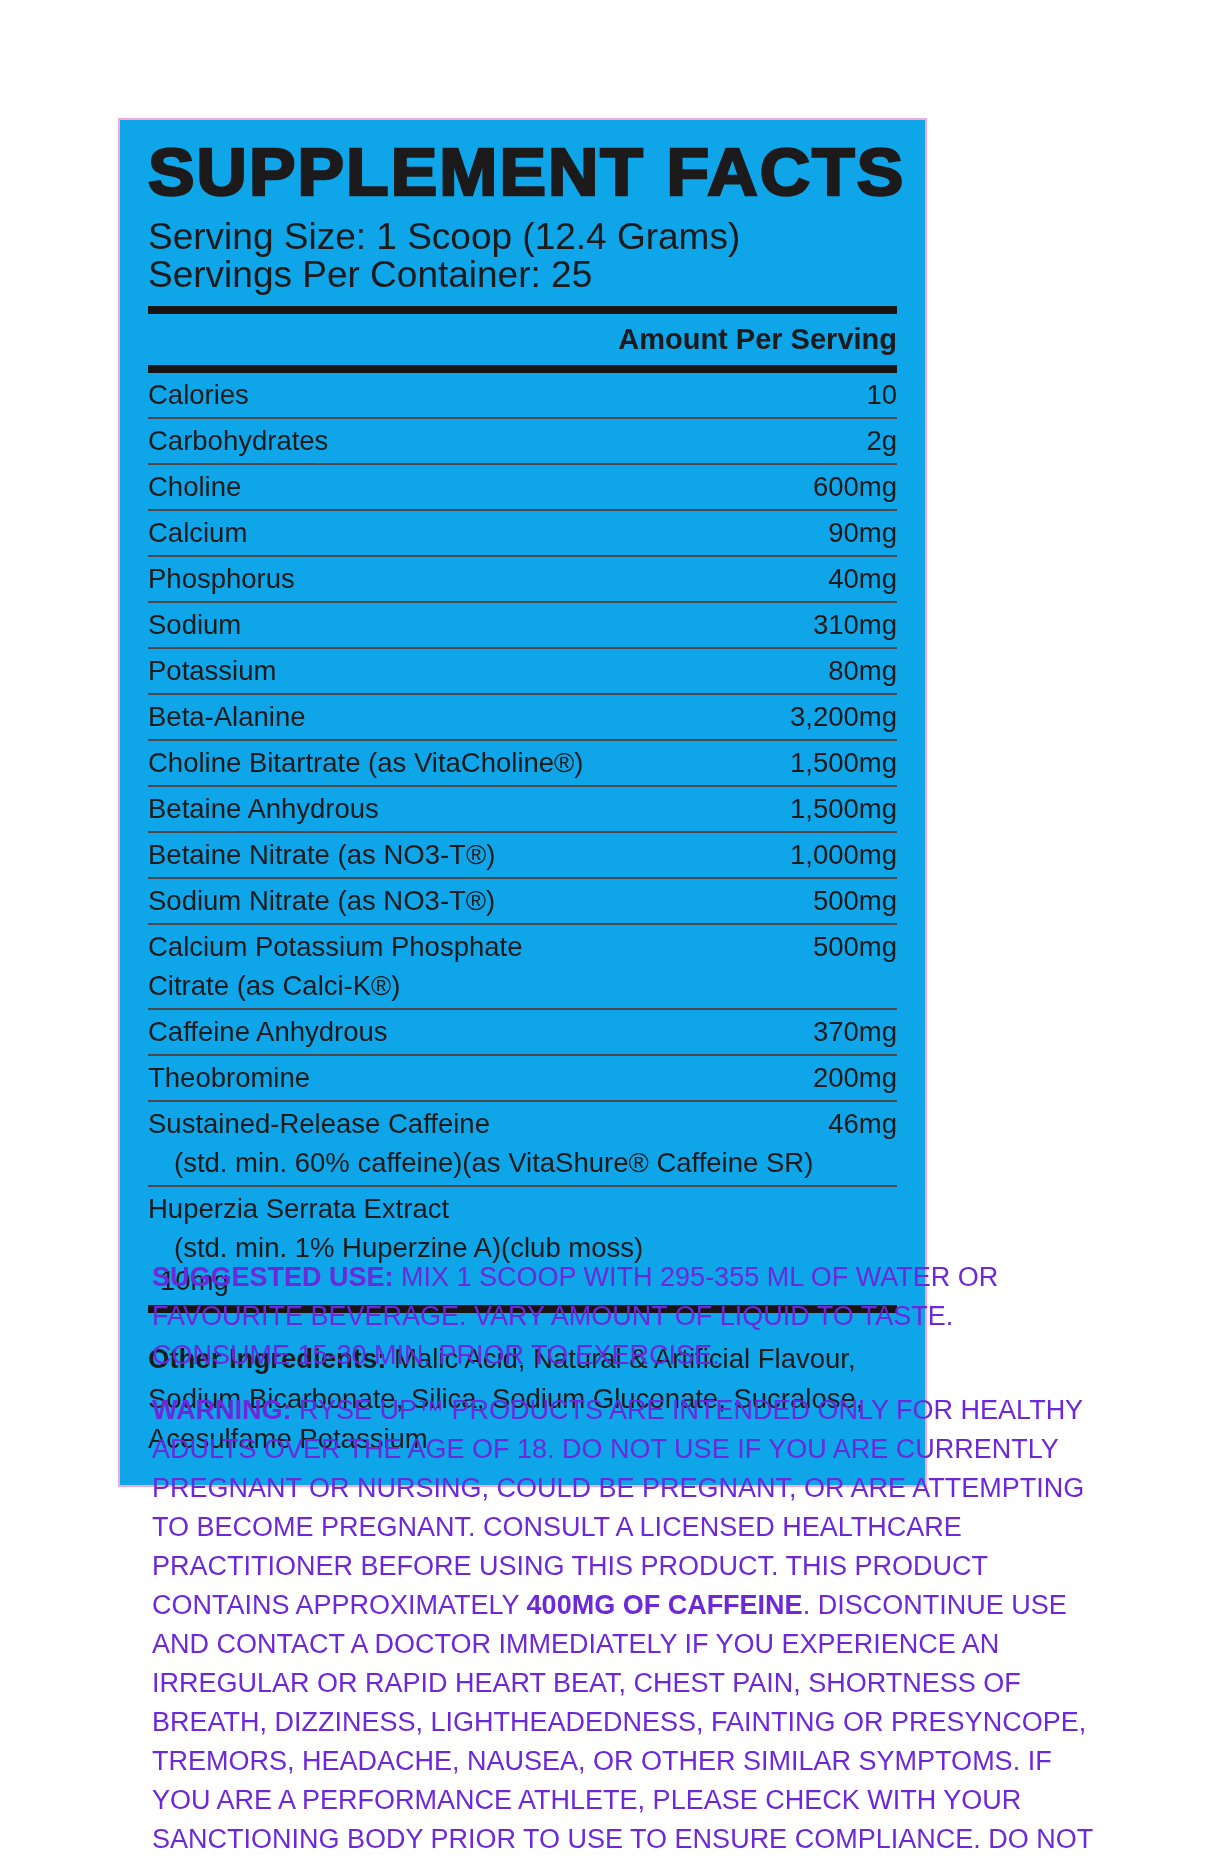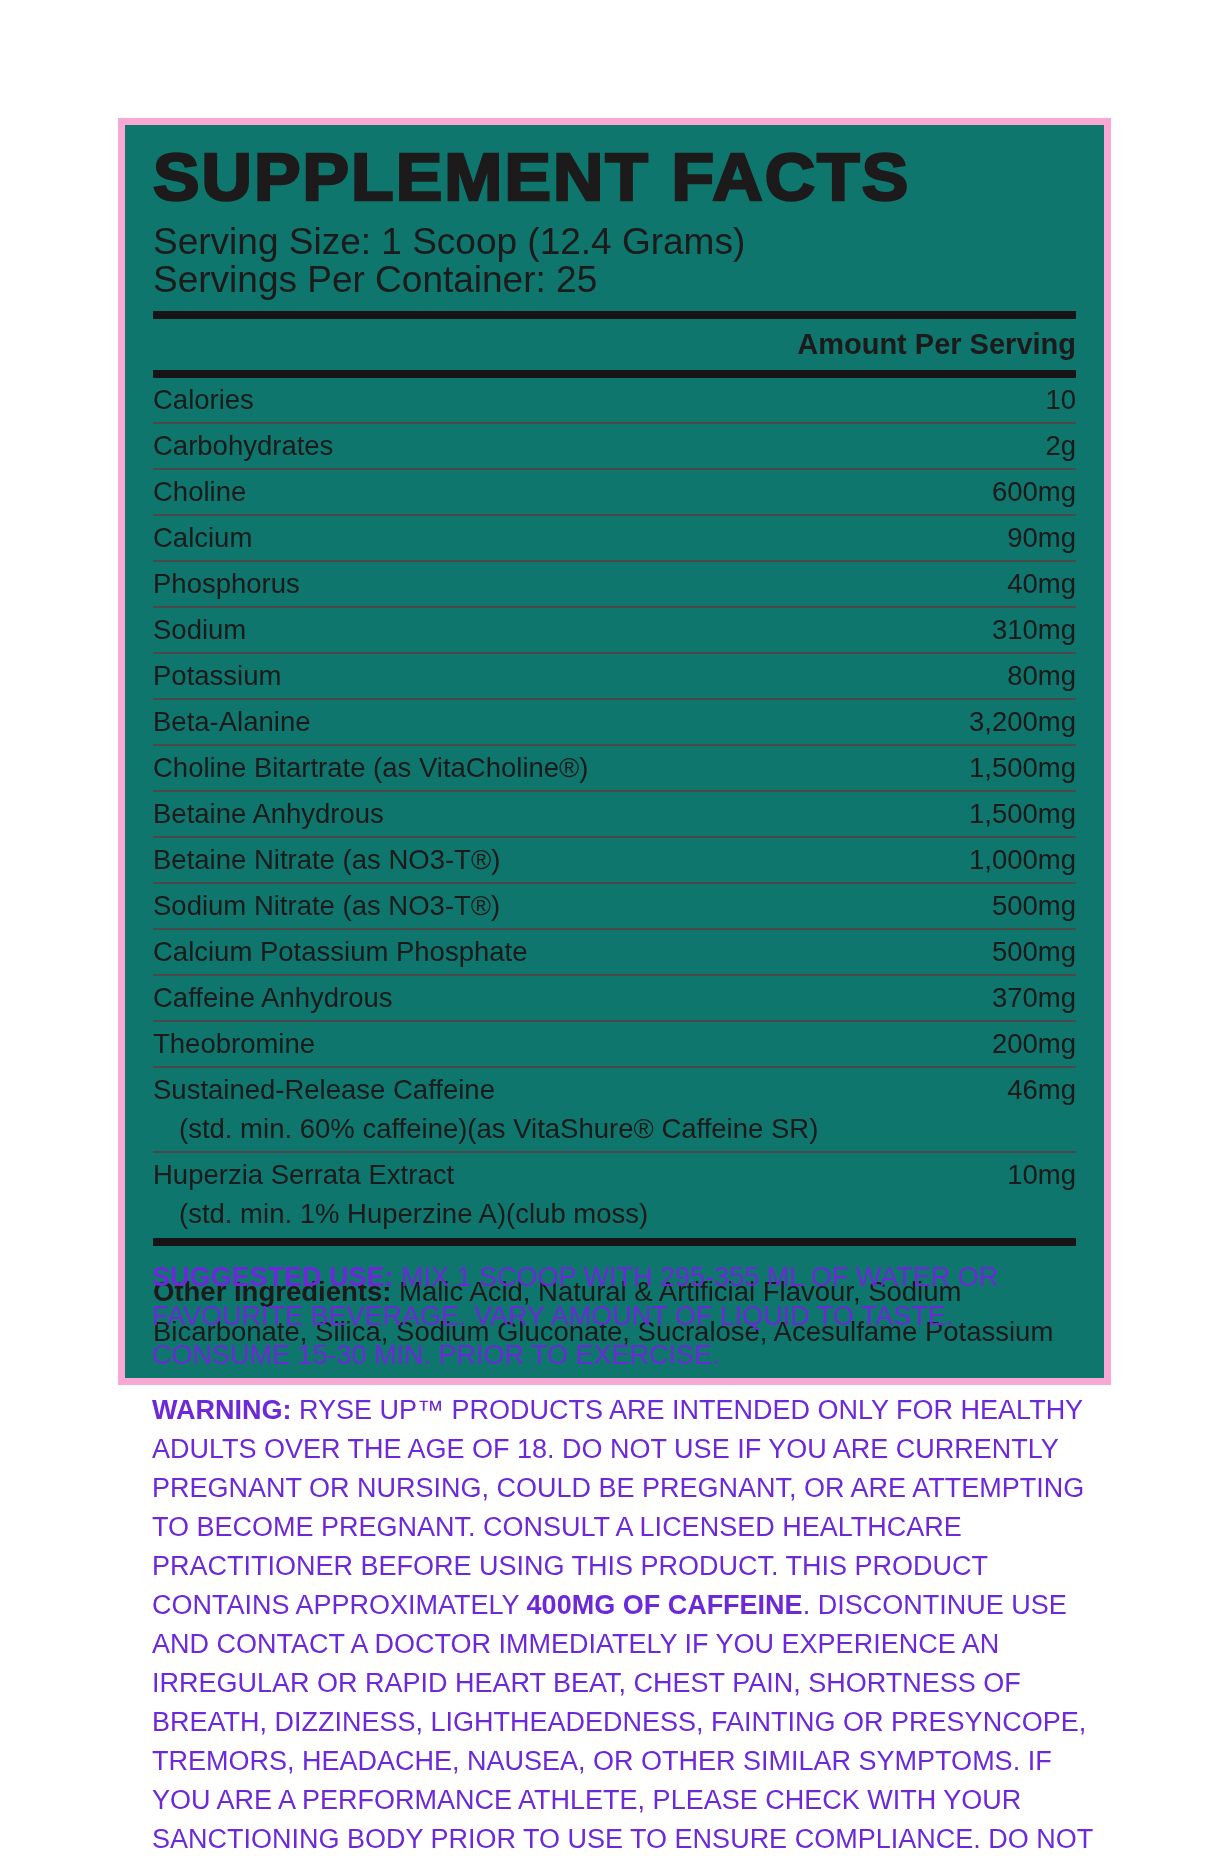--- a/index.html
+++ b/index.html
@@ -12,23 +12,23 @@
     position: relative;
     width: 1225px;
     height: 1864px;
     background: #ffffff;
     overflow: hidden;
   }
   .facts-box {
     position: absolute;
     left: 118px;
     top: 118px;
-    width: 993px;
-    border: 7px solid #f9a8d4;
-    background: #0f766e;
+    width: 809px;
+    border: 2px solid #f9a8d4;
+    background: #0ea5e9;
     padding: 10px 28px 26px 28px;
   }
   .facts-title {
     font-size: 67px;
     font-weight: bold;
     letter-spacing: 2px;
     -webkit-text-stroke: 2.6px #1c1a1a;
     color: #1c1a1a;
     line-height: 76px;
     white-space: nowrap;
@@ -57,21 +57,21 @@
   .rows { width: 100%; }
   .row {
     display: flex;
     align-items: flex-start;
     justify-content: space-between;
     border-bottom: 2px solid #4a4848;
     padding: 5px 0 6px 0;
     font-size: 27.5px;
     line-height: 33px;
   }
-  .row:last-child { border-bottom: none; }
+  .row:last-child { border-bottom: none; flex-direction: column; }
   .row-name { flex: 1 1 auto; }
   .row-line2 { margin-top: 6px; }
   .row-sub { margin-top: 6px; padding-left: 26px; }
   .row-amount {
     flex: 0 0 auto;
     text-align: right;
     padding-left: 12px;
   }
   .other-ingredients {
     font-size: 27.5px;
@@ -180,20 +180,21 @@
         </div>
         <div class="row">
           <div class="row-name">
             <div class="row-line1">Sodium Nitrate (as NO3-T®)</div>
           </div>
           <div class="row-amount">500mg</div>
         </div>
         <div class="row">
           <div class="row-name">
             <div class="row-line1">Calcium Potassium Phosphate</div>
+            <div class="row-line2">Citrate (as Calci-K®)</div>
           </div>
           <div class="row-amount">500mg</div>
         </div>
         <div class="row">
           <div class="row-name">
             <div class="row-line1">Caffeine Anhydrous</div>
           </div>
           <div class="row-amount">370mg</div>
         </div>
         <div class="row">

